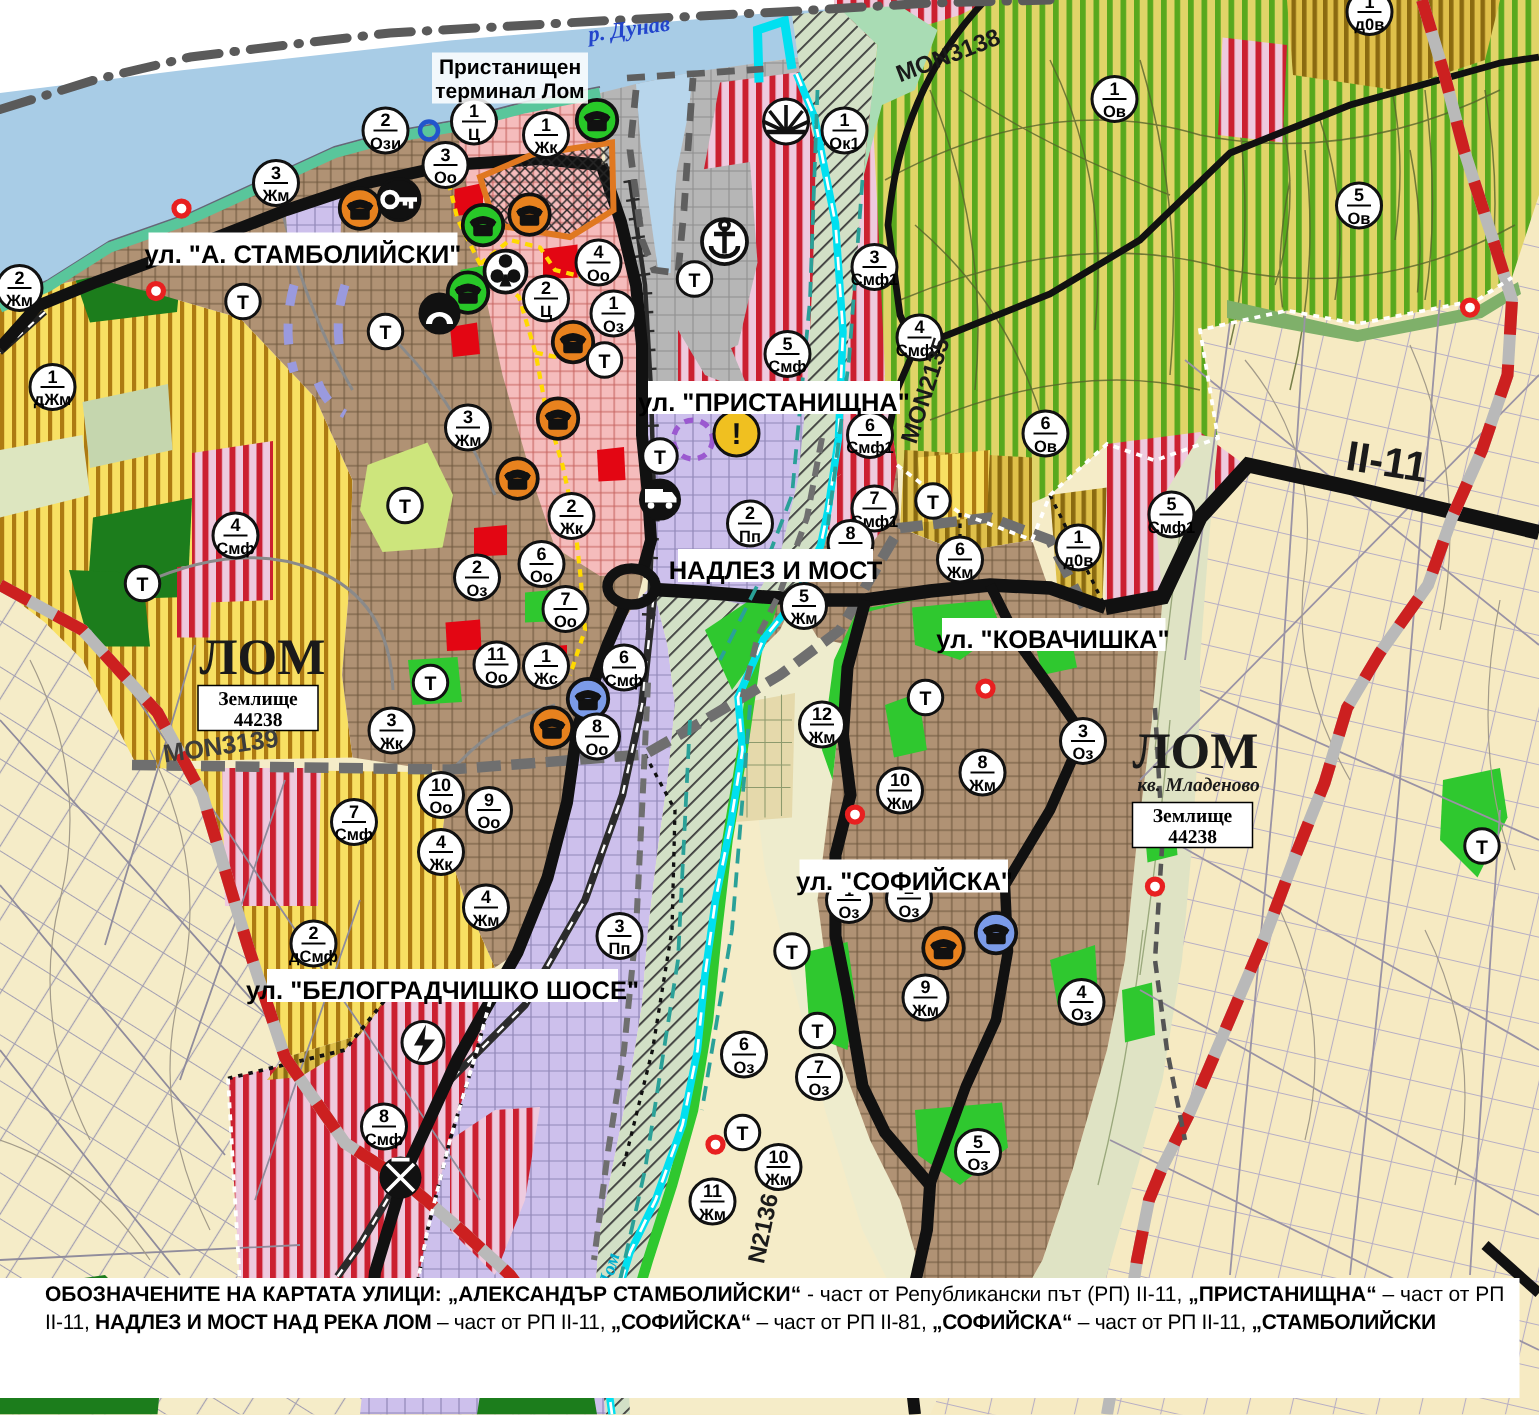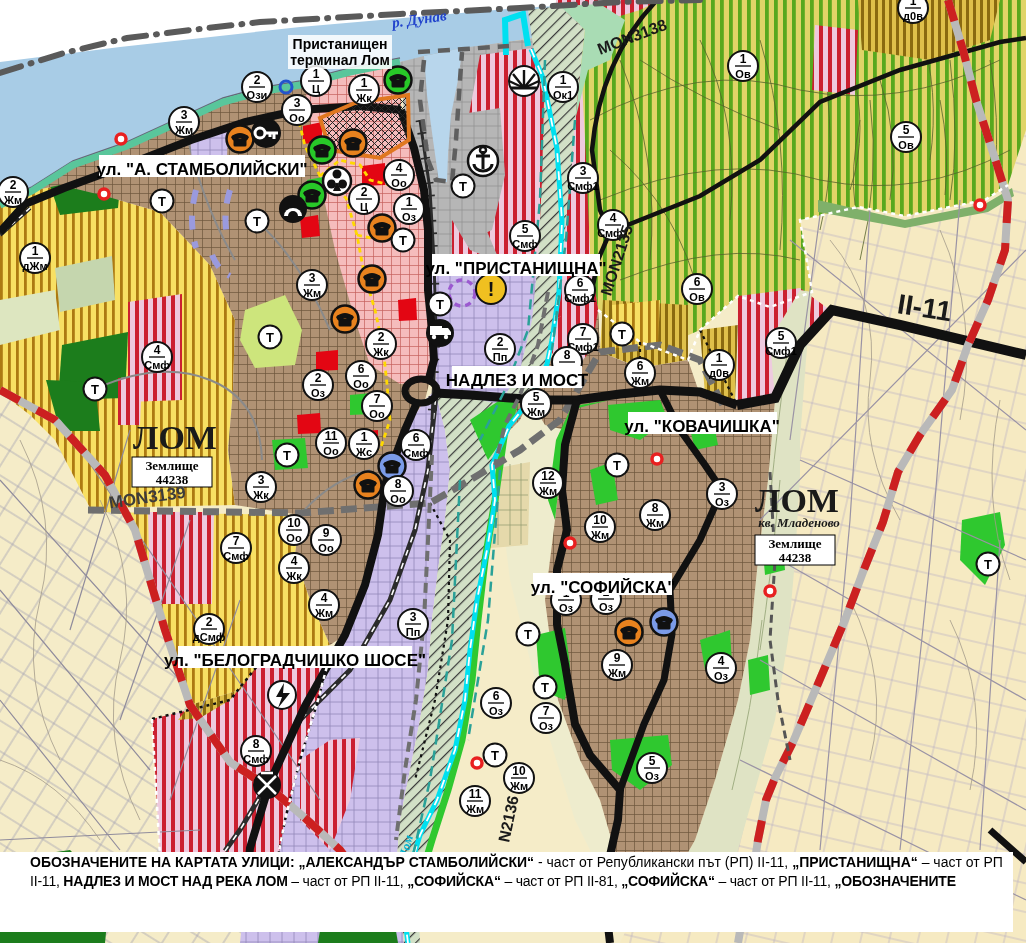--- a/index.html
+++ b/index.html
@@ -987,13 +987,13 @@
 
 <text x="514" y="820" font-size="16" font-weight="bold" fill="#1a1a1a" text-anchor="middle" transform="rotate(-78 514 820)">N2136</text>
 
 <text x="922" y="318" font-size="28" font-weight="bold" fill="#1a1a1a" text-anchor="middle" transform="rotate(9 928 325)">II-11</text>
 
 <text x="410" y="848" font-size="13" font-weight="bold" font-style="italic" font-family="Liberation Serif,serif" fill="#00b0d0" text-anchor="middle" transform="rotate(-75 410 848)">Лом</text>
 </svg>
 
 <div id="legend">
 <div><b>ОБОЗНАЧЕНИТЕ НА КАРТАТА УЛИЦИ: „АЛЕКСАНДЪР СТАМБОЛИЙСКИ“</b> - част от Републикански път (РП) II-11, <b>„ПРИСТАНИЩНА“</b> – част от РП</div>
-<div style="letter-spacing:-0.2px"><b></b>II-11, <b>НАДЛЕЗ И МОСТ НАД РЕКА ЛОМ</b> – част от РП II-11, <b>„СОФИЙСКА“</b> – част от РП II-81, <b>„СОФИЙСКА“</b> – част от РП II-11, <b>„ОБОЗНАЧЕНИТЕ</b></div>
+<div style="letter-spacing:-0.2px"><b></b>II-11, <b>НАДЛЕЗ И МОСТ НАД РЕКА ЛОМ</b> – част от РП II-11, <b>„СОФИЙСКА“</b> – част от РП II-81, <b>„СОФИЙСКА“</b> – част от РП II-11, <b>„СТАМБОЛИЙСКИ</b></div>
 </div>
 </body></html>

